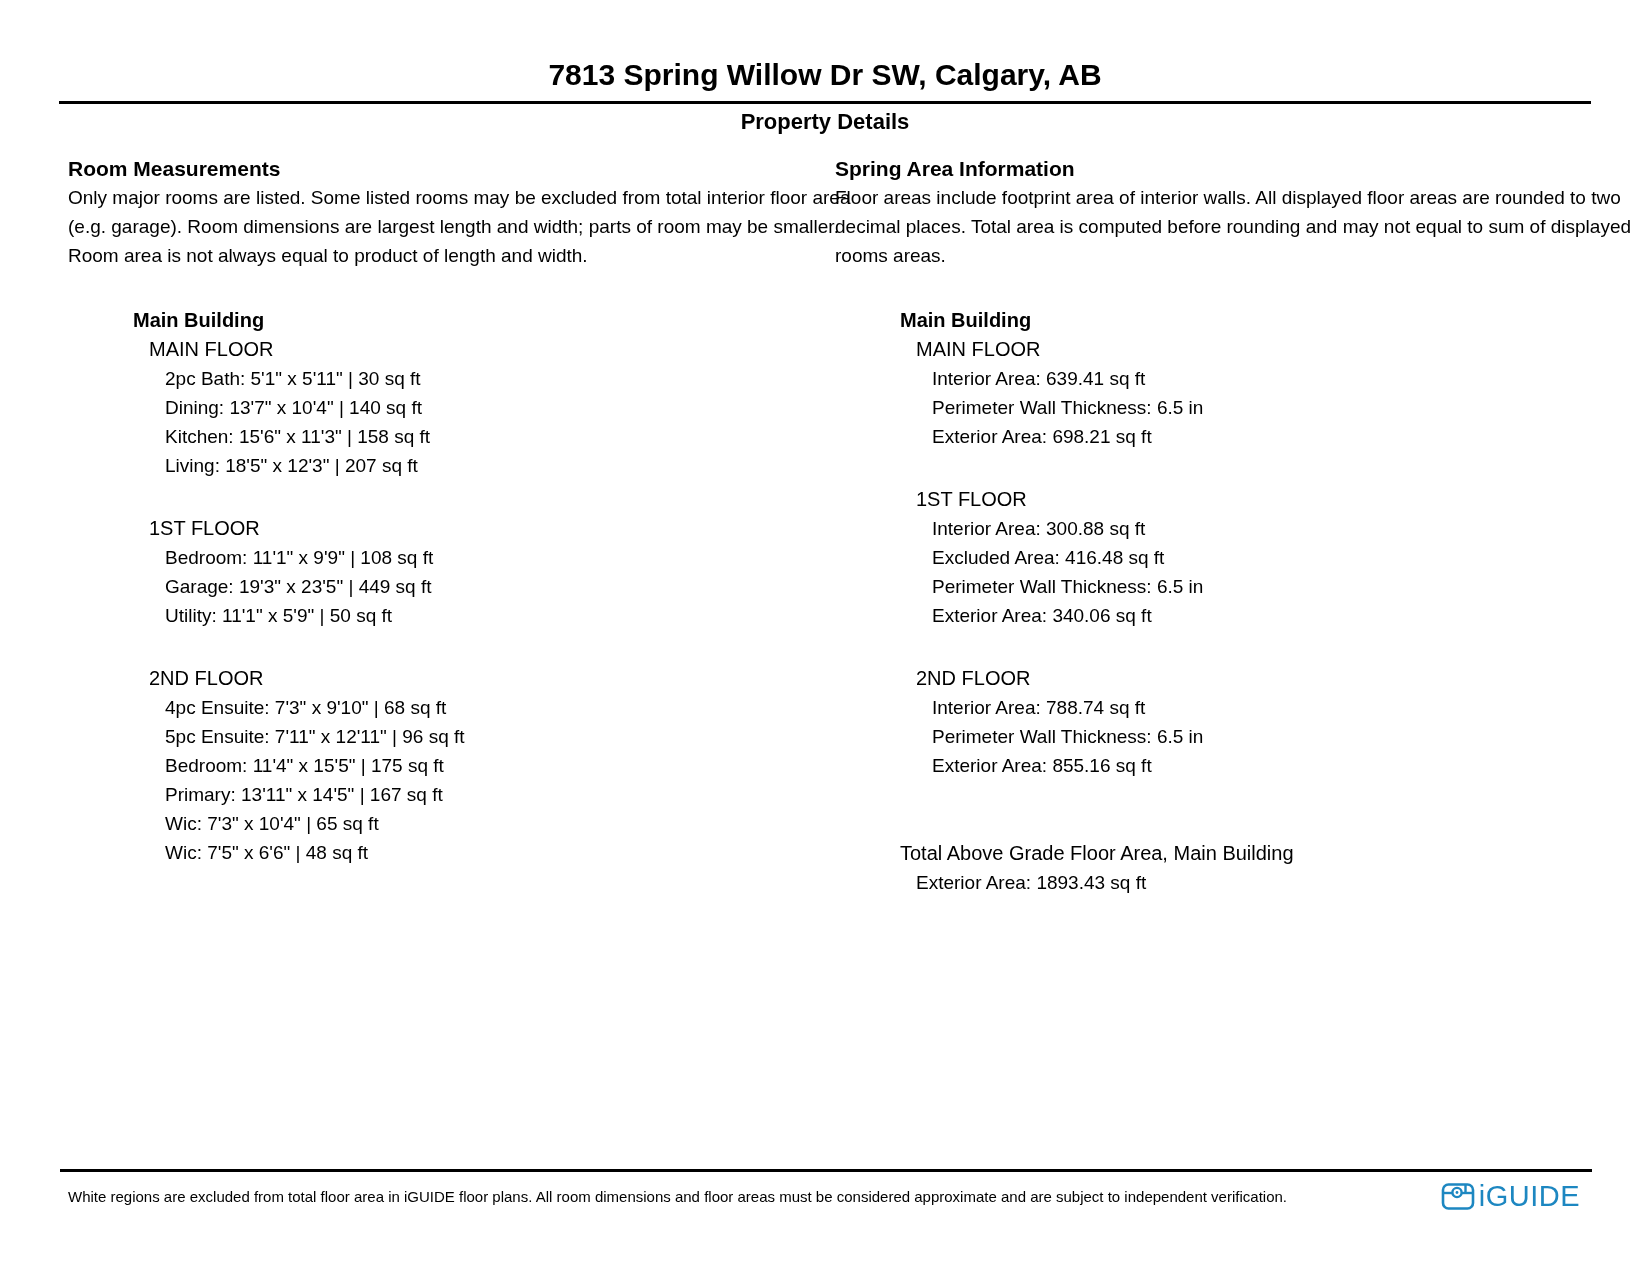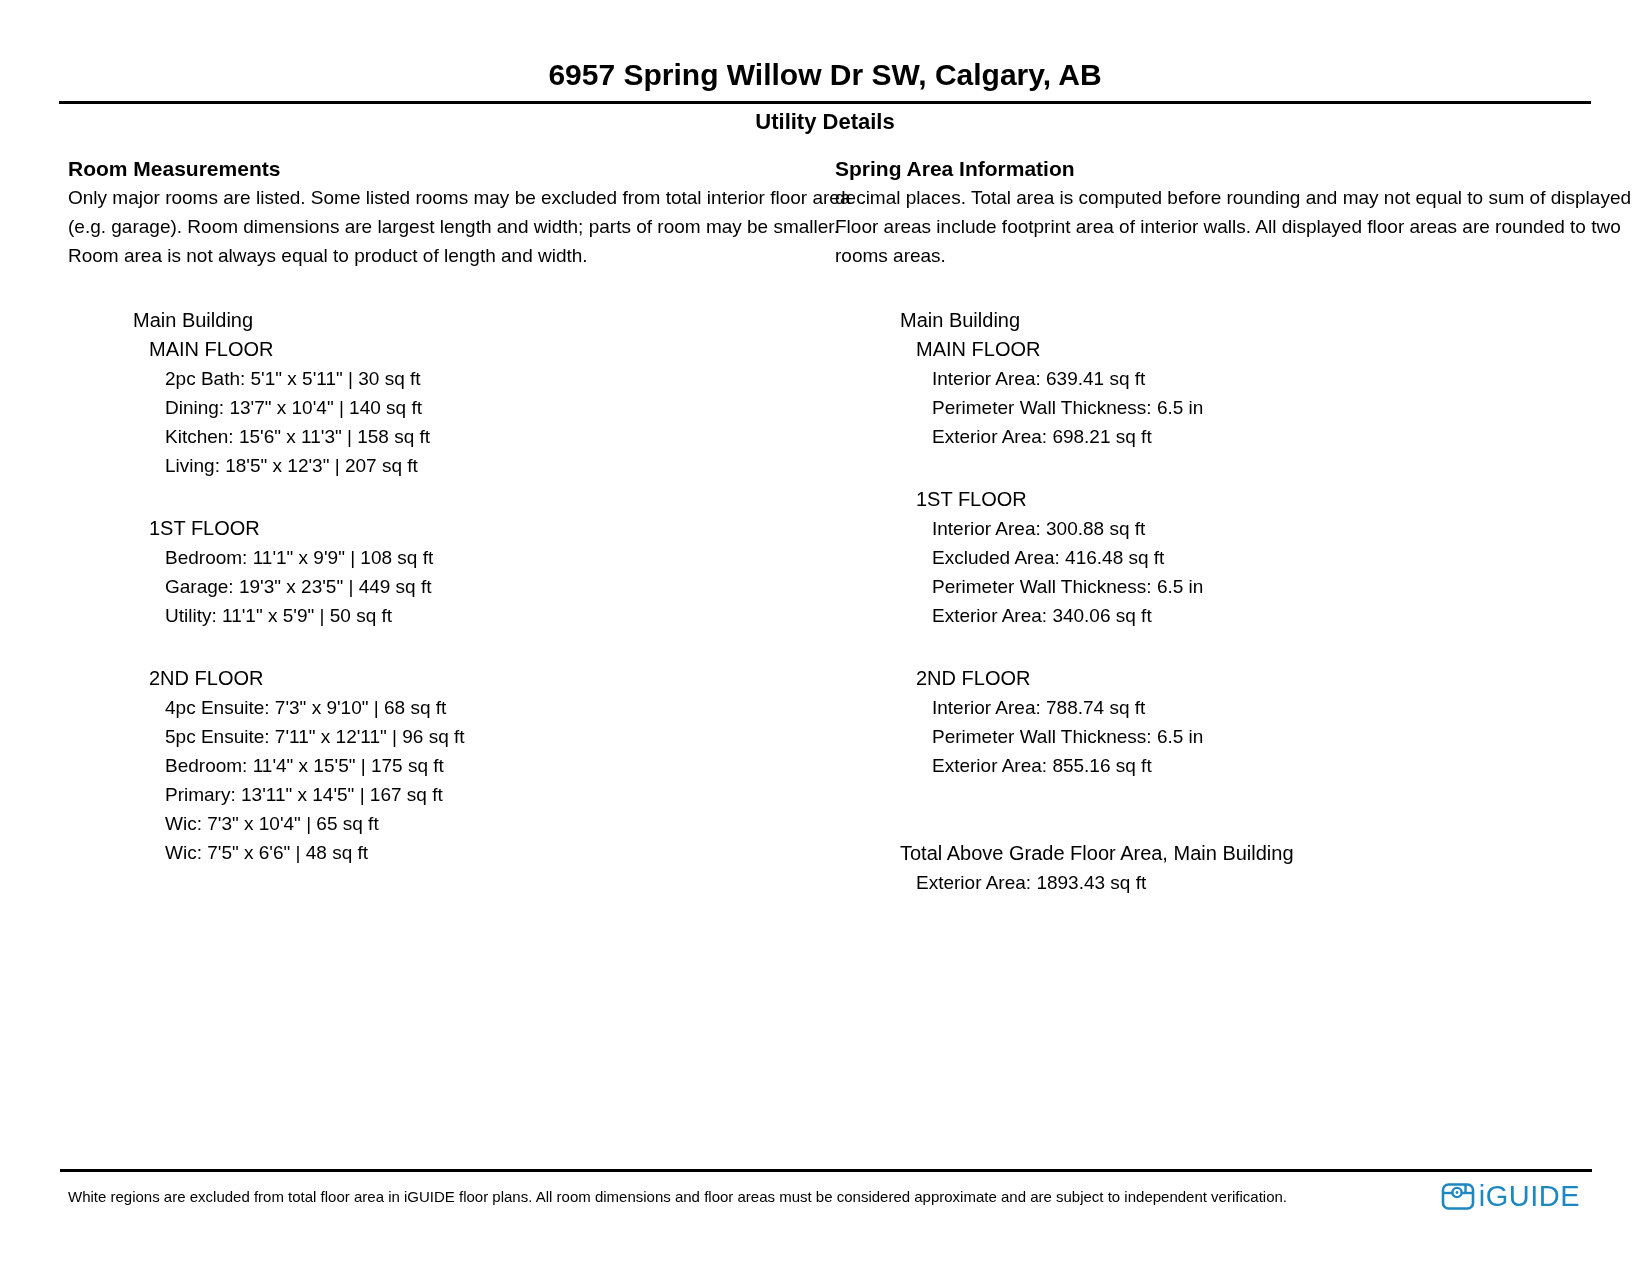--- a/index.html
+++ b/index.html
@@ -58,21 +58,21 @@
     margin: 0;
   }
   .sec-desc-line {
     font-size: 19px;
     line-height: 29px;
     white-space: nowrap;
   }
   .building { margin-top: 36px; margin-left: 65px; }
   .building-name {
     font-size: 20px;
-    font-weight: normal;
+    font-weight: bold;
     line-height: 29px;
   }
   .floor + .floor { margin-top: 34px; }
   .floor-name {
     font-size: 20px;
     line-height: 29px;
     margin-left: 16px;
   }
   .floor-lines { margin-left: 32px; }
   .floor-lines .line {
@@ -121,23 +121,23 @@
   .logo-text {
     font-size: 29px;
     line-height: 29px;
     letter-spacing: 0.5px;
     color: #1d87c1;
   }
 </style>
 </head>
 <body>
 
-<h1 class="page-title">6957 Spring Willow Dr SW, Calgary, AB</h1>
+<h1 class="page-title">7813 Spring Willow Dr SW, Calgary, AB</h1>
 <div class="title-rule"></div>
-<h2 class="page-subtitle">Utility Details</h2>
+<h2 class="page-subtitle">Property Details</h2>
 
 <section class="col col-left">
   <h3 class="sec-heading">Room Measurements</h3>
   <div class="sec-desc">
     <div class="sec-desc-line">Only major rooms are listed. Some listed rooms may be excluded from total interior floor area</div>
     <div class="sec-desc-line">(e.g. garage). Room dimensions are largest length and width; parts of room may be smaller.</div>
     <div class="sec-desc-line">Room area is not always equal to product of length and width.</div>
   </div>
   <div class="building">
     <div class="building-name">Main Building</div>
@@ -170,22 +170,22 @@
             <div class="line">Wic: 7'5" x 6'6" | 48 sq ft</div>
           </div>
         </div>
       </div>
   </div>
 </section>
 
 <section class="col col-right">
   <h3 class="sec-heading">Spring Area Information</h3>
   <div class="sec-desc">
+    <div class="sec-desc-line">Floor areas include footprint area of interior walls. All displayed floor areas are rounded to two</div>
     <div class="sec-desc-line">decimal places. Total area is computed before rounding and may not equal to sum of displayed</div>
-    <div class="sec-desc-line">Floor areas include footprint area of interior walls. All displayed floor areas are rounded to two</div>
     <div class="sec-desc-line">rooms areas.</div>
   </div>
   <div class="building">
     <div class="building-name">Main Building</div>
     <div class="floors" id="right-floors">
         <div class="floor">
           <div class="floor-name">MAIN FLOOR</div>
           <div class="floor-lines">
             <div class="line">Interior Area: 639.41 sq ft</div>
             <div class="line">Perimeter Wall Thickness: 6.5 in</div>

